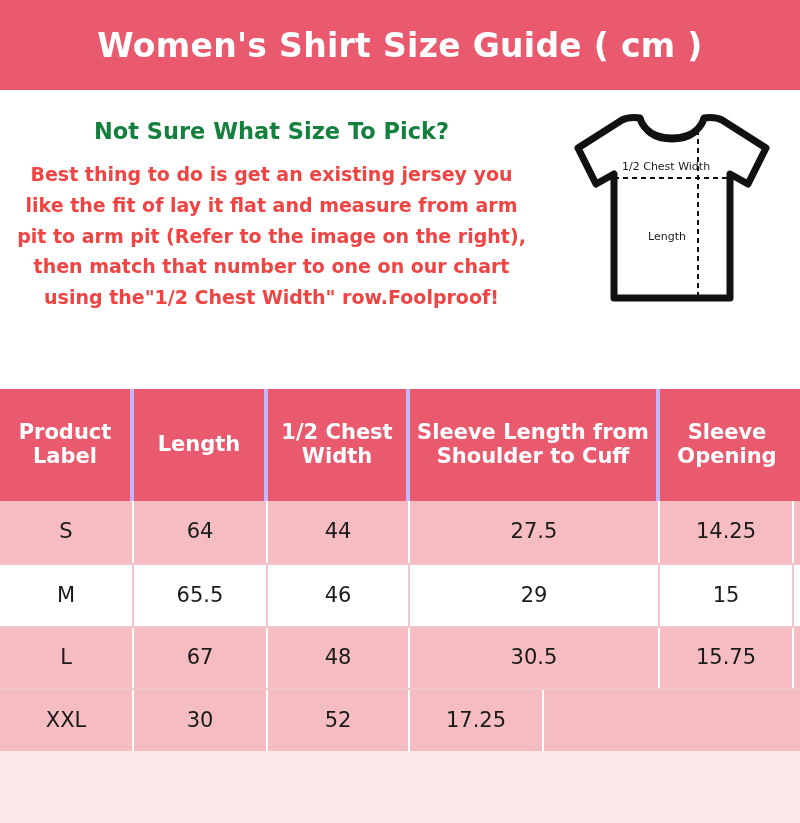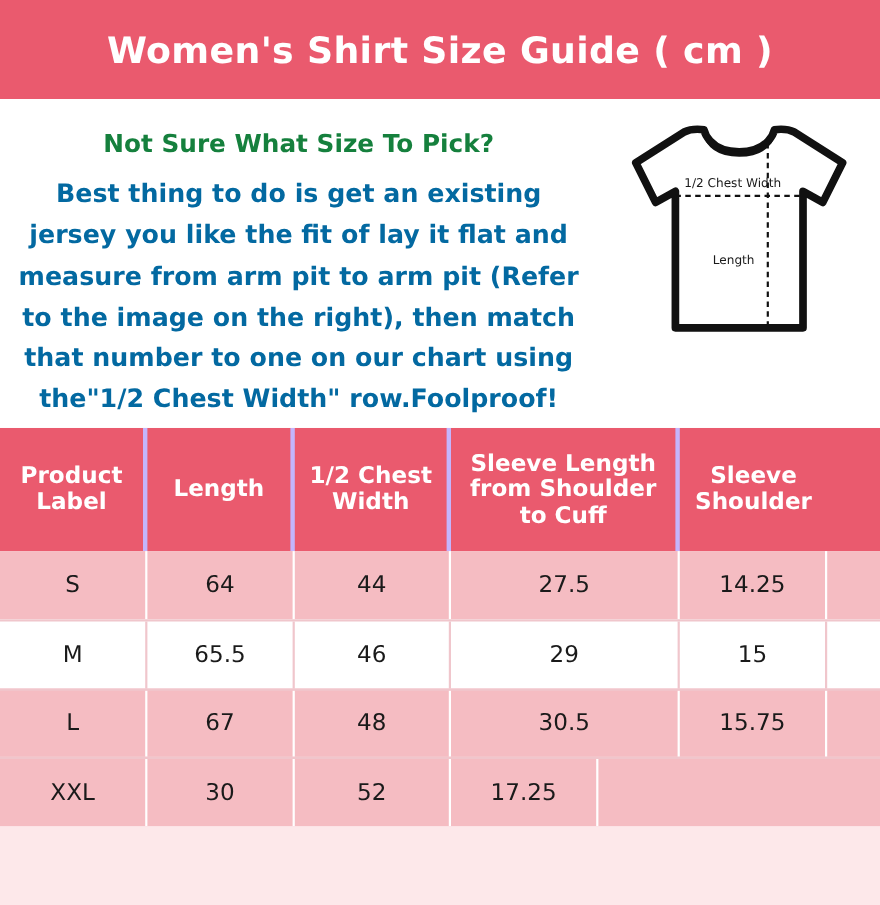--- a/index.html
+++ b/index.html
@@ -53,23 +53,23 @@
     text-align: center;
   }
   .info-heading {
     font-size: 22.5px;
     font-weight: bold;
     color: #15803d;
     margin: 0 0 14px 0;
     line-height: 1.2;
   }
   .info-body {
-    font-size: 23px;
-    font-weight: bold;
-    color: #0369a1;
+    font-size: 19px;
+    font-weight: bold;
+    color: #ef4444;
     line-height: 1.62;
     margin: 0;
     padding: 0 8px;
   }
 
   .info-figure {
     flex: 1;
     display: flex;
     align-items: flex-start;
     justify-content: center;
@@ -117,21 +117,21 @@
   .row.body .cell {
     color: #1a1a1a;
     font-size: 21px;
     font-weight: normal;
   }
   .row.body + .row.body { border-top: 2px solid #f0c6cc; }
 
   .c0 { width: 134px; }
   .c1 { width: 134px; }
   .c2 { width: 142px; }
-  .c3 { width: 208px; }
+  .c3 { width: 250px; }
   .c4 { width: 134px; }
 
   
   .shirt-label {
     font-family: "DejaVu Sans", sans-serif;
     font-size: 11px;
     fill: #1a1a1a;
   }
 </style>
 </head>
@@ -166,21 +166,21 @@
     </div>
   </div>
 
   <div class="table">
 
     <div class="row head">
       <div class="cell c0">Product Label</div>
       <div class="cell c1">Length</div>
       <div class="cell c2">1/2 Chest Width</div>
       <div class="cell c3">Sleeve Length from Shoulder to Cuff</div>
-      <div class="cell c4">Sleeve Shoulder</div>
+      <div class="cell c4">Sleeve Opening</div>
     </div>
 
     <div class="row body alt">
       <div class="cell c0">S</div>
       <div class="cell c1">64</div>
       <div class="cell c2">44</div>
       <div class="cell c3">27.5</div>
       <div class="cell c4">14.25</div>
     </div>
 

